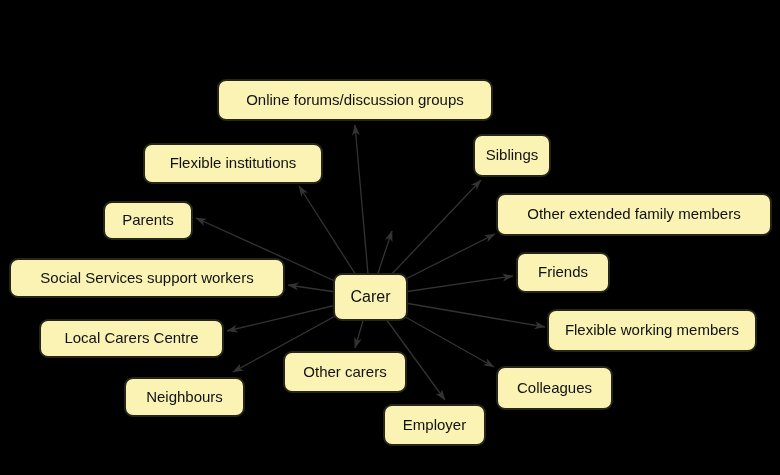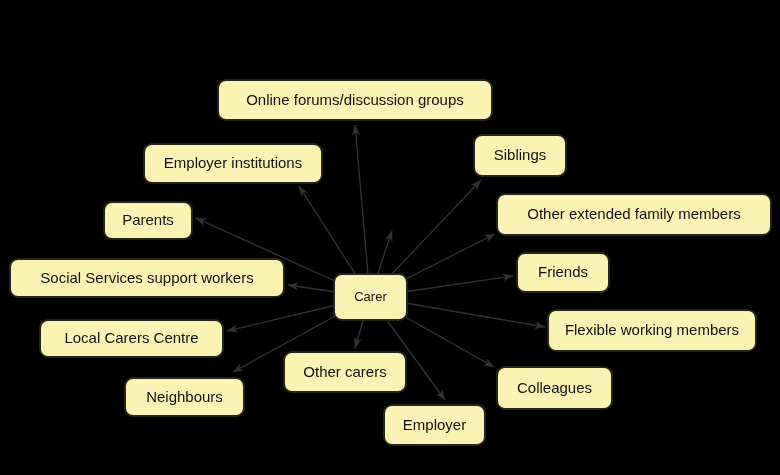--- a/index.html
+++ b/index.html
@@ -25,21 +25,21 @@
     box-sizing:border-box;
     background:var(--node-fill);
     border:2px solid var(--node-border);
     border-radius:9px;
     color:var(--text);
     display:flex;align-items:center;justify-content:center;
     text-align:center;
     font-size:15px;line-height:1.22;
     padding:2px 6px;
   }
-  .node.center-node{font-size:13px;}
+  .node.center-node{font-size:16px;}
 </style>
 </head>
 <body>
 
 <div class="stage">
 
   <svg class="links" width="780" height="475" viewBox="0 0 780 475">
     <defs>
       <marker id="ah" markerWidth="12" markerHeight="9" refX="10.5" refY="4" orient="auto" markerUnits="userSpaceOnUse">
         <path d="M0,0 L11,4 L0,8 L3,4 Z" fill="#333333"></path>
@@ -59,21 +59,21 @@
     <line x1="370" y1="269" x2="495" y2="206" marker-end="url(#ah)"></line>
     <line x1="370" y1="269" x2="481" y2="152" marker-end="url(#ah)"></line>
     <line x1="370" y1="269" x2="392" y2="203" marker-end="url(#ah)"></line>
   </svg>
 
   <div class="node" style="left:217px;top:51px;width:276px;height:42px">
     <span>Online forums/discussion groups</span>
   </div>
 
   <div class="node" style="left:143px;top:115px;width:180px;height:41px">
-    <span>Employer institutions</span>
+    <span>Flexible institutions</span>
   </div>
 
   <div class="node" style="left:103px;top:173px;width:90px;height:39px">
     <span>Parents</span>
   </div>
 
   <div class="node" style="left:9px;top:230px;width:276px;height:40px">
     <span>Social Services support workers</span>
   </div>
 
@@ -102,21 +102,21 @@
   </div>
 
   <div class="node" style="left:496px;top:165px;width:276px;height:43px">
     <span>Other extended family members</span>
   </div>
 
   <div class="node" style="left:516px;top:224px;width:94px;height:41px">
     <span>Friends</span>
   </div>
 
-  <div class="node" style="left:473px;top:106px;width:94px;height:43px">
+  <div class="node" style="left:473px;top:106px;width:78px;height:43px">
     <span>Siblings</span>
   </div>
 
 
   <div class="node center-node" style="left:333px;top:245px;width:75px;height:48px">
     <span>Carer</span>
   </div>
 
 </div>
 

